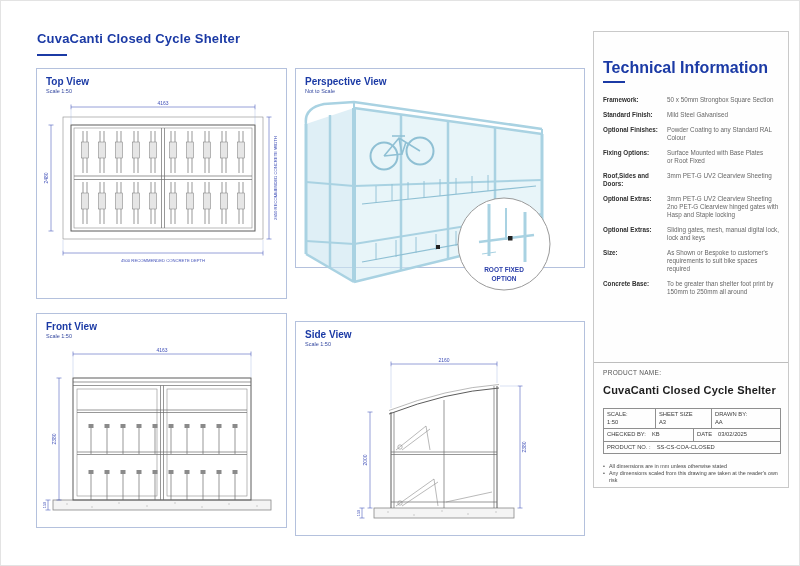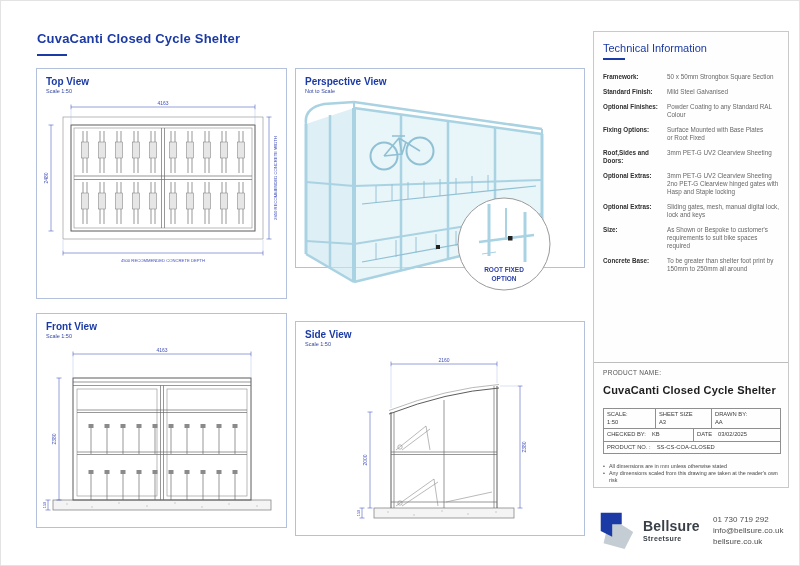--- a/index.html
+++ b/index.html
@@ -43,21 +43,21 @@
   
   .pframe { stroke:#a9d2e2; fill:none; }
   .pfill  { fill:rgba(214,236,244,.55); stroke:none; }
   .pfill2 { fill:rgba(203,229,240,.62); stroke:none; }
   .pbike  { stroke:#8fc0d4; fill:none; }
   .callout-circle { fill:#ffffff; stroke:#9a9a9a; stroke-width:1; }
   .callout-text { font-size:6.5px; font-weight:bold; fill:#2b3faa; text-anchor:middle; font-family:"Liberation Sans",sans-serif; }
 
   
   #tech-panel { position:absolute; left:592px; top:30px; width:196px; height:457px; border:1px solid #c9c9c9; background:#fefefe; padding:10px 9px; }
-  .tech-heading { font-size:11px; font-weight:normal; color:#1b3aa5; }
+  .tech-heading { font-size:16px; font-weight:bold; color:#1b3aa5;margin-top:17px; }
   .tech-rule { width:22px; height:2px; background:#1b3aa5; margin-top:4px; }
   .specs { margin-top:13px; }
   .spec-row { display:flex; margin-bottom:7px; }
   .spec-label { width:64px; flex:none; font-size:6.3px; font-weight:bold; color:#2f2f2f; line-height:8px; }
   .spec-value { flex:1; font-size:6.3px; color:#676767; line-height:8px; white-space:pre-line; }
 
   .tb-divider { position:absolute; left:0; top:330px; width:100%; height:1px; background:#bdbdbd; }
   .product-label { position:absolute; left:9px; top:337px; font-size:6.5px; color:#555; letter-spacing:.3px; }
   .product-name { position:absolute; left:9px; top:352px; font-size:11px; font-weight:bold; color:#1d1d1d; letter-spacing:.2px; }
 
@@ -447,29 +447,14 @@
         </div>
       </div>
     </div>
 
     <div class="footnotes">
       <div class="footnote">All dimensions are in mm unless otherwise stated</div>
       <div class="footnote">Any dimensions scaled from this drawing are taken at the reader's own risk</div>
     </div>
   </div>
 
-  <div id="brand">
-    <svg class="logo-mark" viewBox="0 0 44 46">
-      <polygon points="21,13 40,25 31,43 9,37 12,24" fill="#c4ccd4"></polygon>
-      <polygon points="6,5 28,5 28,17 18,17 18,30 6,24" fill="#1b3aa5"></polygon>
-    </svg>
-    <div class="brand-names">
-      <div class="brand-name">Bellsure</div>
-      <div class="brand-tagline">Streetsure</div>
-    </div>
-    <div class="brand-contact">
-      <div>01 730 719 292</div>
-      <div>info@bellsure.co.uk</div>
-      <div>bellsure.co.uk</div>
-    </div>
-  </div>
 
 </div>
 
 </body></html>

